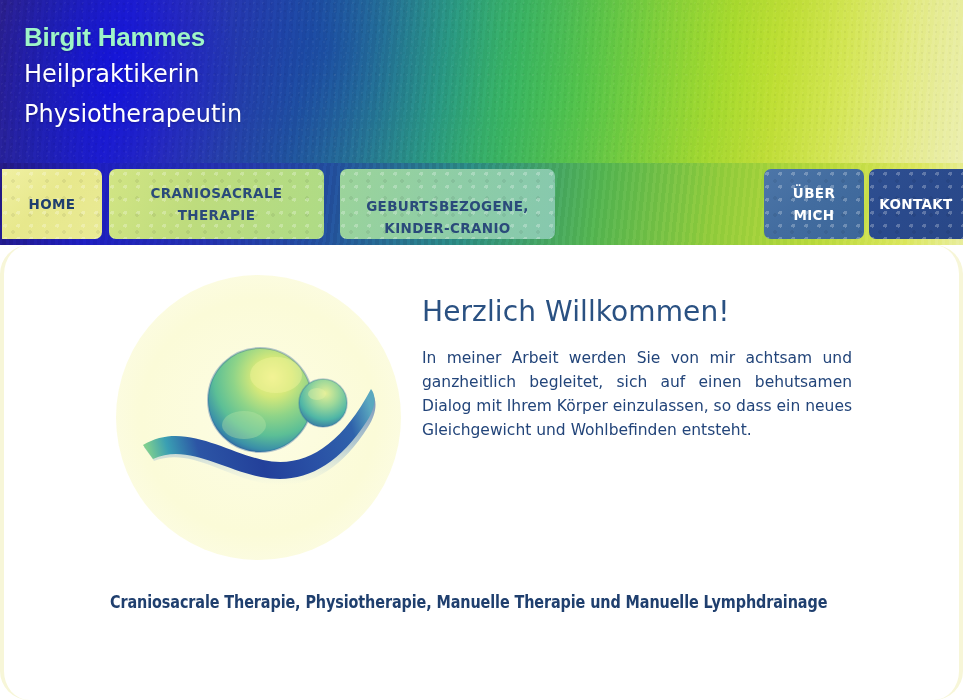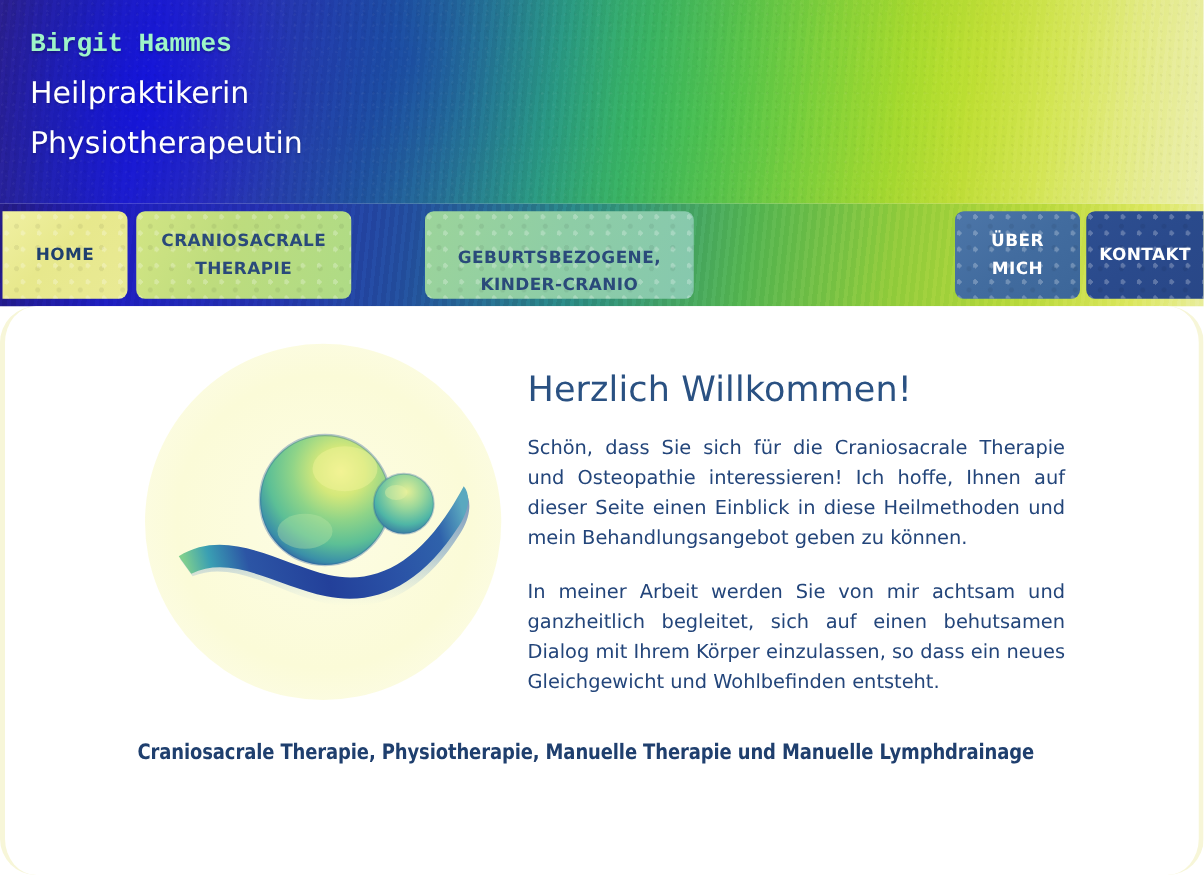--- a/index.html
+++ b/index.html
@@ -66,23 +66,23 @@
     opacity: .7;
   }
 
   .brand {
     position: absolute;
     left: 24px;
     top: 20px;
     z-index: 3;
   }
   .brand-name {
-    font-family: Liberation Mono, monospace;
+    font-family: Liberation Sans, sans-serif;
     font-weight: 700;
-    font-size: 21px;
+    font-size: 26px;
     letter-spacing: -0.2px;
     color: #9ef5c8;
     line-height: 34px;
     text-shadow: 0 1px 2px rgba(0,0,0,.25);
   }
   .brand-line {
     font-family: "DejaVu Sans", sans-serif;
     font-weight: 400;
     font-size: 24px;
     color: #ffffff;
@@ -140,21 +140,21 @@
 
   
   .tab-home {
     left: 2px; width: 100px;
     border-radius: 0 7px 7px 0;
     background: linear-gradient(135deg, #f0f0a2 0%, #e7e88c 45%, #e9ea95 100%);
     color: #1f3f6e;
   }
   .tab-home .tab-texture { border-radius: 0 7px 7px 0; }
   .tab-cranio {
-    left: 109px; width: 172px;
+    left: 109px; width: 215px;
     background: linear-gradient(110deg, #d2e584 0%, #bedc7d 40%, #aedb86 100%);
     color: #2a4a7a;
     text-align: center;
   }
   .tab-geburt {
     left: 340px; width: 215px;
     background: linear-gradient(110deg, #9cd49a 0%, #8ecda6 50%, #86c8ae 100%);
     color: #2a4a7a;
     align-items: flex-end;
   }
@@ -355,21 +355,20 @@
         <circle cx="207" cy="128" r="24" fill="none" stroke="#2f5fa0" stroke-opacity=".3" stroke-width="1.6"></circle>
 
         <ellipse cx="160" cy="100" rx="26" ry="18" fill="#f2f39b" opacity=".45"></ellipse>
         <ellipse cx="128" cy="150" rx="22" ry="14" fill="#bfe8a7" opacity=".35"></ellipse>
         <ellipse cx="201" cy="119" rx="9" ry="6" fill="#e8f2a6" opacity=".4"></ellipse>
       </svg>
     </div>
 
     <section class="welcome">
       <h1 class="welcome-title">Herzlich Willkommen!</h1>
-      <p class="welcome-p">Schön, dass Sie sich für die Craniosacrale Therapie und Osteopathie interessieren! Ich hoffe, Ihnen auf dieser Seite einen Einblick in diese Heilmethoden und mein Behandlungsangebot geben zu können.</p>
       <p class="welcome-p">In meiner Arbeit werden Sie von mir achtsam und ganzheitlich begleitet, sich auf einen behutsamen Dialog mit Ihrem Körper einzulassen, so dass ein neues Gleichgewicht und Wohlbefinden entsteht.</p>
     </section>
 
     <section class="praxen">
       <div class="praxen-head">Craniosacrale Therapie, Physiotherapie, Manuelle Therapie und Manuelle Lymphdrainage</div>
     </section>
 
   </main>
 </div>
 

